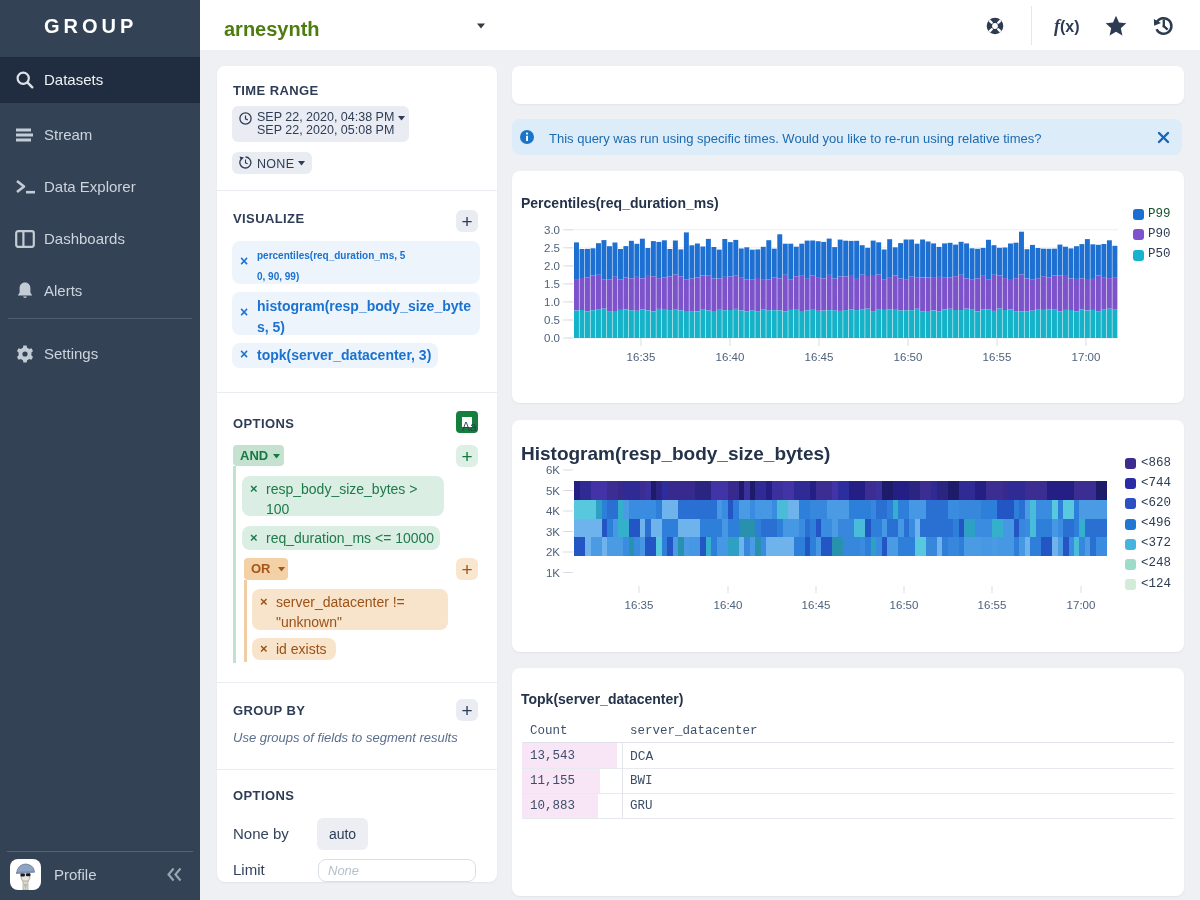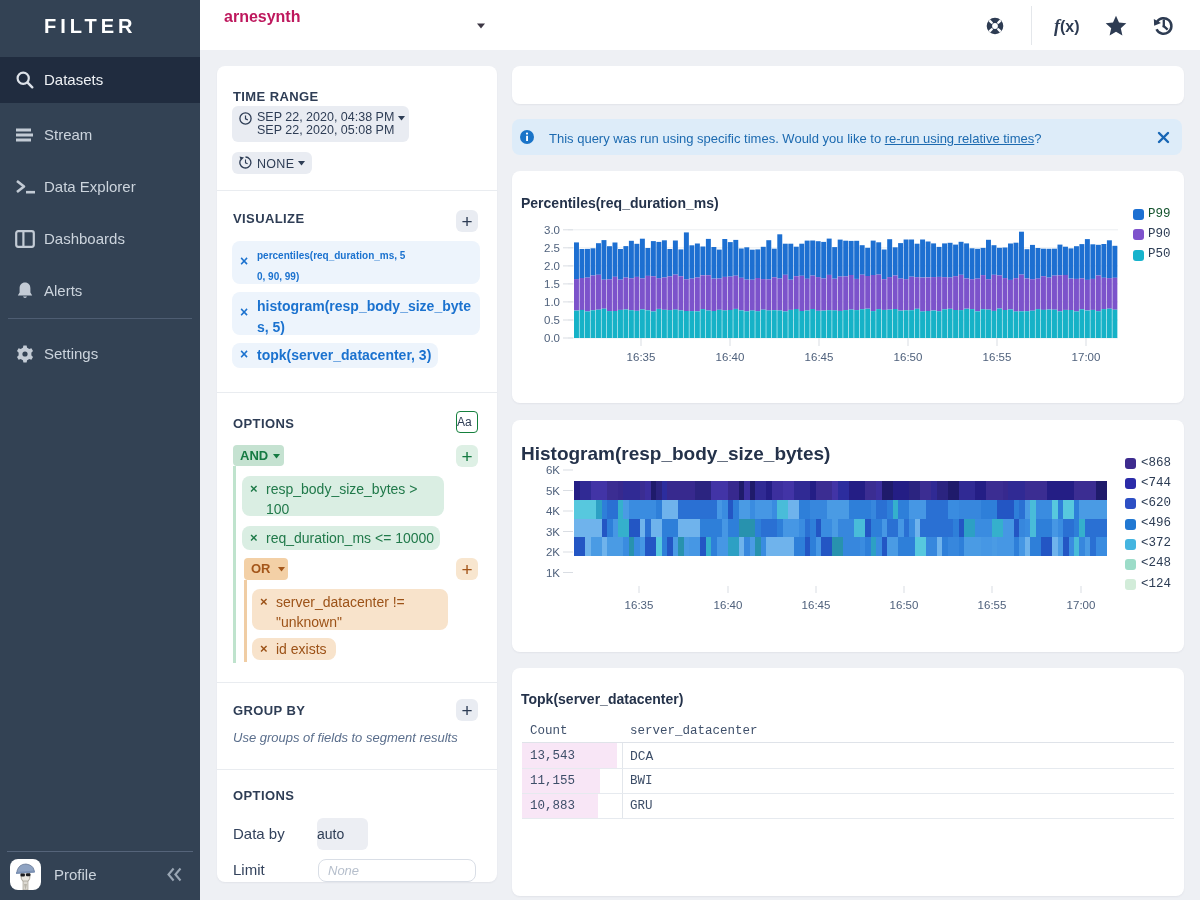--- a/index.html
+++ b/index.html
@@ -8,21 +8,21 @@
   .card { position:absolute; background:#fff; border-radius:8px; box-shadow:0 1px 2px rgba(30,40,60,.06); }
   .sec-title { position:absolute; font-size:13px; font-weight:700; color:#2e3d55; letter-spacing:.4px; }
   .gbtn { position:absolute; background:#e9ecf2; border-radius:6px; color:#2e3d55; }
   .plusbtn { position:absolute; width:22px; height:22px; border-radius:6px; display:flex; align-items:center; justify-content:center;
       font-size:19px; font-weight:400; line-height:1; }
   .mono { font-family:"Liberation Mono", monospace; }
 </style></head>
 <body>
 
 <div class="abs" style="left:0;top:0;width:200px;height:900px;background:#334254"></div>
-<div class="abs" style="left:44px;top:15px;width:160px;font-size:20px;font-weight:700;color:#fff;letter-spacing:4px;">FILTER</div>
+<div class="abs" style="left:44px;top:15px;width:160px;font-size:20px;font-weight:700;color:#fff;letter-spacing:4px;">GROUP</div>
 <div class="abs" style="left:0;top:57px;width:200px;height:46px;background:#202c3f"></div>
 
 <div class="abs" style="left:15px;top:70px"><svg width="20" height="20" viewBox="0 0 20 20">
       <circle cx="8.2" cy="8.2" r="5.6" fill="none" stroke="#dde2e9" stroke-width="2.2"></circle>
       <line x1="12.6" y1="12.6" x2="17.3" y2="17.3" stroke="#dde2e9" stroke-width="2.4" stroke-linecap="round"></line>
     </svg></div>
 <div class="abs" style="left:44px;top:71px;font-size:15px;color:#eef1f4">Datasets</div>
 <div class="abs" style="left:15px;top:125px"><svg width="20" height="20" viewBox="0 0 20 20">
       <rect x="1" y="3.5" width="15" height="3" fill="#c3cbd5"></rect>
       <rect x="1" y="8.5" width="17" height="3" fill="#c3cbd5"></rect>
@@ -65,21 +65,21 @@
 </div>
 <div class="abs" style="left:54px;top:866px;font-size:15px;color:#ccd4dd">Profile</div>
 <svg class="abs" style="left:167px;top:867px" width="15" height="15" viewBox="0 0 15 15">
 <g fill="none" stroke="#9aa6b4" stroke-width="2.1">
       <path d="M6.6 1.5 L1.5 7.5 L6.6 13.5"></path>
       <path d="M13.5 1.5 L8.4 7.5 L13.5 13.5"></path>
     </g>
   </svg>
 
 <div class="abs" style="left:200px;top:0;width:1000px;height:50px;background:#fff"></div>
-<div class="abs" style="left:224px;top:8px;font-size:16px;font-weight:700;color:#be185d">arnesynth</div>
+<div class="abs" style="left:224px;top:18px;font-size:20px;font-weight:700;color:#4d7c0f">arnesynth</div>
 <svg class="abs" style="left:475px;top:22px" width="12" height="8" viewBox="0 0 12 8">
     <path d="M2 1.5 L10 1.5 L6 6.5 Z" fill="#3c3744"></path>
   </svg>
 
 <svg class="abs" style="left:986px;top:17px" width="18" height="18" viewBox="0 0 18 18">
   <circle cx="9" cy="9" r="8.3" fill="#2d3b52"></circle>
   <g stroke="#fff" stroke-width="2.4" stroke-linecap="round">
     <line x1="5.75" y1="5.75" x2="4.1" y2="4.1"></line>
       <line x1="12.25" y1="5.75" x2="13.9" y2="4.1"></line>
     <line x1="5.75" y1="12.25" x2="4.1" y2="13.9"></line>
@@ -96,21 +96,21 @@
   <path d="M 4.53 14.30 A 7.8 7.8 0 1 0 4.85 7.1" fill="none" stroke="#2d3b52" stroke-width="2.5"></path>
   <path d="M1.8 4.0 L2.2 10.8 L9.0 8.0 Z" fill="#2d3b52"></path>
   <g stroke="#2d3b52" stroke-width="2.3" stroke-linecap="square">
       <line x1="11.8" y1="5.6" x2="11.8" y2="11.2"></line>
       <line x1="11.8" y1="11.2" x2="14.8" y2="13.9"></line>
     </g>
 </svg>
 
 <div class="card" style="left:217px;top:66px;width:280px;height:816px"></div>
 
-<div class="sec-title" style="left:233px;top:89px">TIME RANGE</div>
+<div class="sec-title" style="left:233px;top:83px">TIME RANGE</div>
 <div class="gbtn" style="left:232px;top:106px;width:177px;height:36px"></div>
 <svg class="abs" style="left:239px;top:112px" width="13" height="13" viewBox="0 0 13 13">
   <circle cx="6.5" cy="6.5" r="5.6" fill="none" stroke="#2e3d55" stroke-width="1.3"></circle>
   <path d="M6.5 3.4 L6.5 6.8 L8.8 7.9" fill="none" stroke="#2e3d55" stroke-width="1.2"></path>
 </svg>
 <div class="abs" style="left:257px;top:111px;font-size:12.5px;color:#2e3d55;line-height:13px">SEP 22, 2020, 04:38 PM<br>SEP 22, 2020, 05:08 PM</div>
 <svg class="abs" style="left:397px;top:115px" width="9" height="6" viewBox="0 0 9 6">
     <path d="M1 1 L8 1 L4.5 5.5 Z" fill="#2e3d55"></path>
   </svg>
 <div class="gbtn" style="left:232px;top:152px;width:80px;height:22px"></div>
@@ -134,21 +134,21 @@
 <div class="abs" style="left:232px;top:292px;width:248px;height:43px;background:#edf4fc;border-radius:8px"></div>
 <div class="abs" style="left:240px;top:304px;font-size:14px;font-weight:700;color:#1b72cf">×</div>
 <div class="abs" style="left:257px;top:296px;font-size:14px;font-weight:700;color:#1b72cf;line-height:21px;white-space:nowrap">histogram(resp_body_size_byte<br>s, 5)</div>
 <div class="abs" style="left:232px;top:343px;width:206px;height:25px;background:#edf4fc;border-radius:8px"></div>
 <div class="abs" style="left:240px;top:346px;font-size:14px;font-weight:700;color:#1b72cf">×</div>
 <div class="abs" style="left:257px;top:347px;font-size:14px;font-weight:700;color:#1b72cf;white-space:nowrap">topk(server_datacenter, 3)</div>
 
 <div class="abs" style="left:217px;top:392px;width:280px;height:1px;background:#e9ecf0"></div>
 
 <div class="sec-title" style="left:233px;top:416px">OPTIONS</div>
-<div class="abs" style="left:456px;top:411px;width:22px;height:22px;background:#fff;border:1px solid #15803d;border-radius:4px;font-size:12px;color:#2e3d55;line-height:20px">Aa</div>
+<div class="abs" style="left:456px;top:411px;width:22px;height:22px;background:#fff;border:6px solid #15803d;border-radius:4px;text-align:center;font-size:12px;color:#2e3d55;line-height:20px">Aa</div>
 
 <div class="abs" style="left:233px;top:445px;width:51px;height:21px;background:#c5e2d1;border-radius:4px"></div>
 <div class="abs" style="left:240px;top:448px;font-size:13px;font-weight:700;color:#157a42">AND</div>
 <svg class="abs" style="left:272px;top:453px" width="9" height="6" viewBox="0 0 9 6">
     <path d="M1 1 L8 1 L4.5 5.5 Z" fill="#157a42"></path>
   </svg>
 <div class="plusbtn" style="left:456px;top:445px;background:#def0e5;color:#157a42">+</div>
 <div class="abs" style="left:233px;top:466px;width:2.5px;height:197px;background:#bfe3cd"></div>
 
 <div class="abs" style="left:242px;top:476px;width:202px;height:40px;background:#daeee3;border-radius:8px"></div>
@@ -175,35 +175,35 @@
 
 <div class="abs" style="left:217px;top:682px;width:280px;height:1px;background:#e9ecf0"></div>
 
 <div class="sec-title" style="left:233px;top:703px">GROUP BY</div>
 <div class="plusbtn" style="left:456px;top:699px;background:#e9ecf2;color:#2e3d55">+</div>
 <div class="abs" style="left:233px;top:730px;font-size:13px;font-style:italic;color:#5a6e8c">Use groups of fields to segment results</div>
 
 <div class="abs" style="left:217px;top:769px;width:280px;height:1px;background:#e9ecf0"></div>
 
 <div class="sec-title" style="left:233px;top:788px">OPTIONS</div>
-<div class="abs" style="left:233px;top:825px;font-size:15px;color:#33425c">Data by</div>
-<div class="gbtn" style="left:317px;top:818px;width:51px;height:32px;text-align:left;font-size:14px;line-height:32px;background:#eceef3">auto</div>
+<div class="abs" style="left:233px;top:825px;font-size:15px;color:#33425c">None by</div>
+<div class="gbtn" style="left:317px;top:818px;width:51px;height:32px;text-align:center;font-size:14px;line-height:32px;background:#eceef3">auto</div>
 <div class="abs" style="left:233px;top:861px;font-size:15px;color:#33425c">Limit</div>
 <div class="abs" style="left:318px;top:859px;width:158px;height:23px;background:#fff;border:1px solid #d9dee6;border-radius:8px"></div>
 <div class="abs" style="left:328px;top:863px;font-size:13px;font-style:italic;color:#b6bfcc">None</div>
 
 <div class="card" style="left:512px;top:66px;width:672px;height:38px"></div>
 
 <div class="abs" style="left:512px;top:119px;width:670px;height:36px;background:#ddecf9;border-radius:8px"></div>
 <svg class="abs" style="left:520px;top:130px" width="14" height="14" viewBox="0 0 14 14">
   <circle cx="7" cy="7" r="7" fill="#1a74c8"></circle>
   <rect x="6.1" y="5.8" width="1.9" height="5.2" fill="#fff"></rect>
   <circle cx="7" cy="3.6" r="1.1" fill="#fff"></circle>
 </svg>
-<div class="abs" style="left:549px;top:130.5px;font-size:13px;color:#1c6ab0">This query was run using specific times. Would you like to <span style="text-decoration:underline">re-run using relative times</span>?</div>
+<div class="abs" style="left:549px;top:130.5px;font-size:13px;color:#1c6ab0">This query was run using specific times. Would you like to <span style="">re-run using relative times</span>?</div>
 <svg class="abs" style="left:1157px;top:131px" width="13" height="13" viewBox="0 0 13 13">
   <g stroke="#1766b5" stroke-width="2.4" stroke-linecap="round">
       <line x1="2" y1="2" x2="11" y2="11"></line>
       <line x1="11" y1="2" x2="2" y2="11"></line>
     </g>
 </svg>
 
 <div class="card" style="left:512px;top:171px;width:672px;height:232px"></div>
 <div class="abs" style="left:521px;top:195px;font-size:14px;font-weight:700;color:#24324a">Percentiles(req_duration_ms)</div>
 <svg style="position:absolute;left:512px;top:171px" width="672" height="232" viewBox="512 171 672 232">

